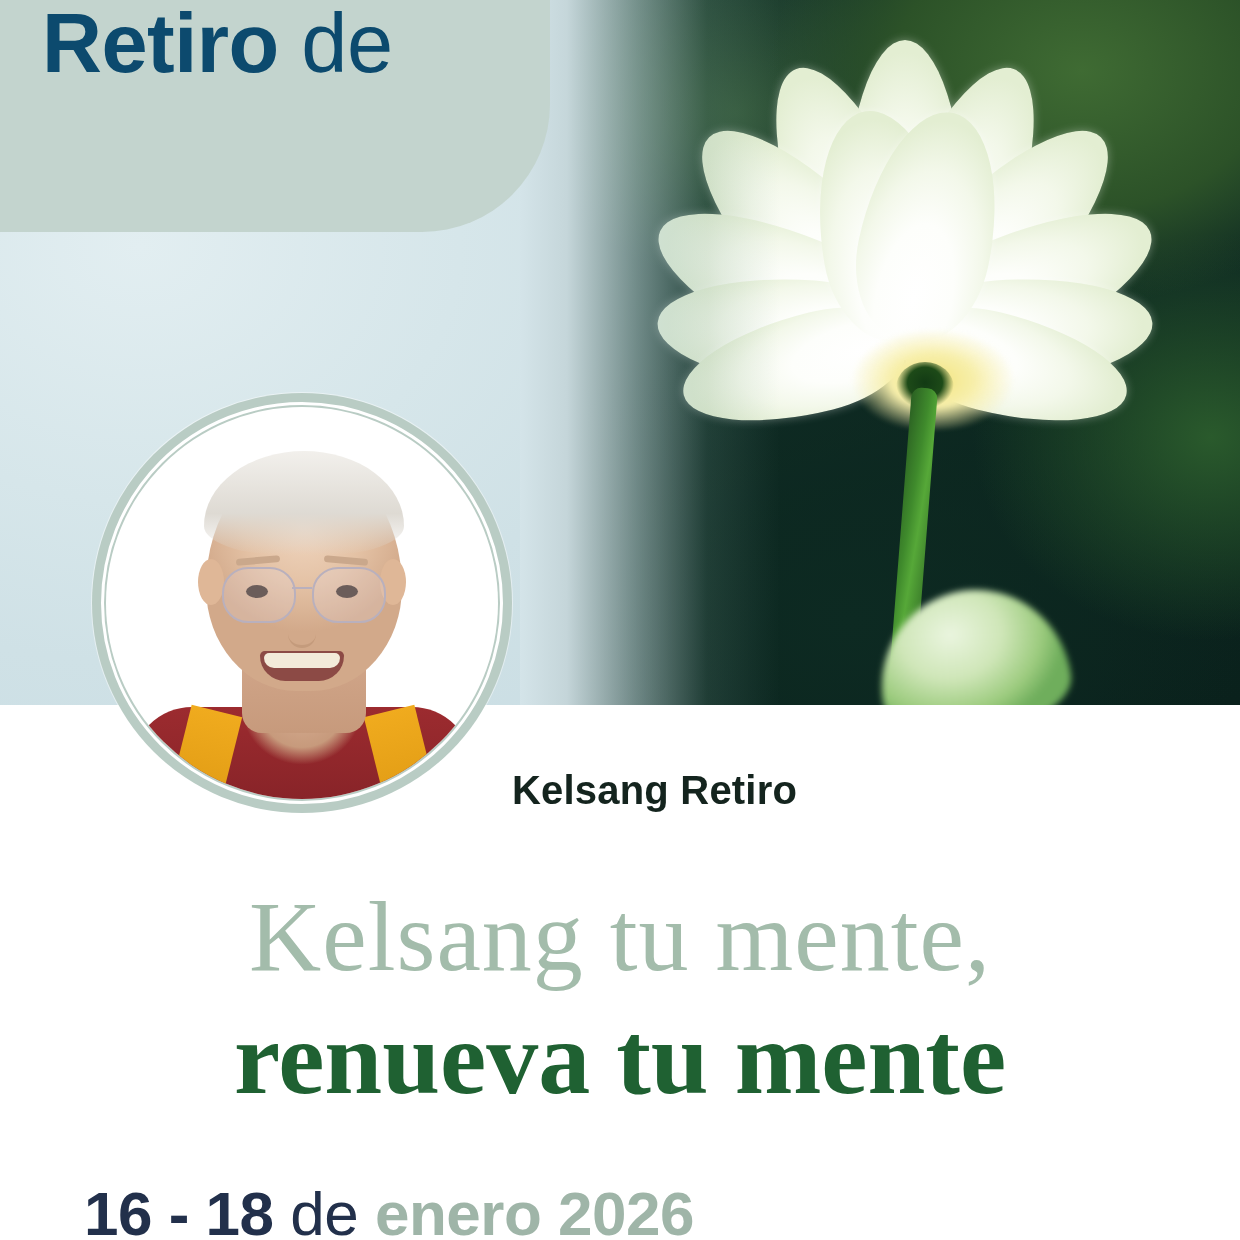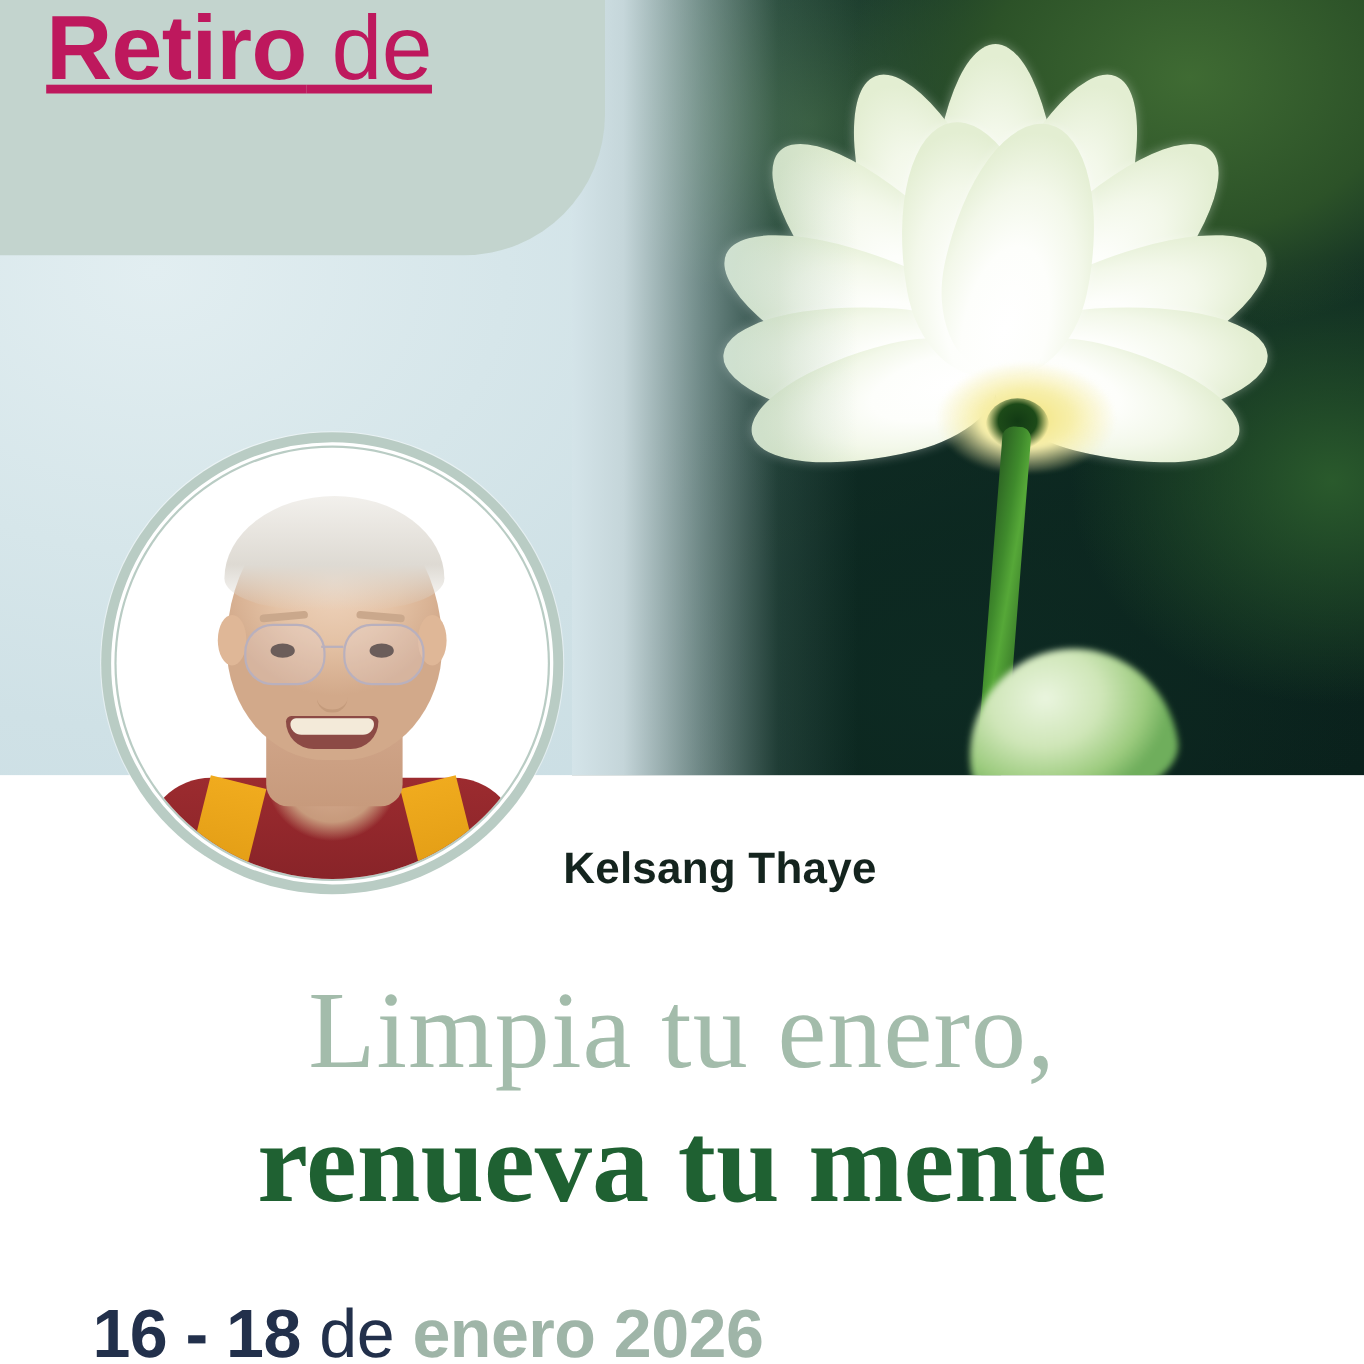--- a/index.html
+++ b/index.html
@@ -133,26 +133,25 @@
     height: 284px;
     background: #c3d4ce;
     border-radius: 0 0 128px 0;
     z-index: 5;
   }
   .title-text {
     position: absolute;
     left: 42px;
     top: 52px;
     width: 470px;
-    color: #be185d;
+    color: #0c4a6e;
     font-size: 83px;
     line-height: 1.06;
     letter-spacing: -0.5px;
     font-weight: 400;
-    text-decoration: underline;
   }
   .title-text .strong { font-weight: 700; }
 
   
   .portrait-wrap {
     position: absolute;
     left: 92px;
     top: 393px;
     width: 420px;
     height: 420px;
@@ -440,24 +439,24 @@
       <div class="glasses-bridge"></div>
       <div class="nose"></div>
       <div class="mouth">
         <div class="teeth"></div>
       </div>
     </div>
   </div>
 
   <div class="lower"></div>
 
-  <div class="speaker-name">Kelsang Thaye</div>
+  <div class="speaker-name">Kelsang Retiro</div>
 
   <div class="tagline">
-    <span class="tagline-line1">Limpia  tu enero,</span>
+    <span class="tagline-line1">Kelsang  tu mente,</span>
     <span class="tagline-line2">renueva tu mente</span>
   </div>
 
   <div class="date-row">
     <span class="date-range">16 - 18</span><span class="date-de"> de </span><span class="date-month">enero 2026</span>
   </div>
 
 </div>
 
 </body></html>

